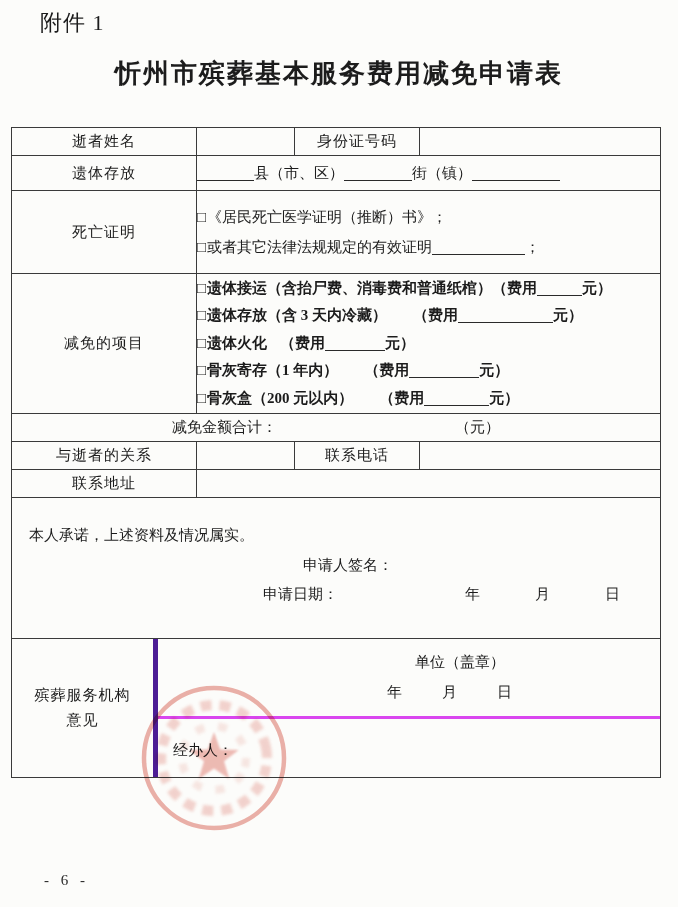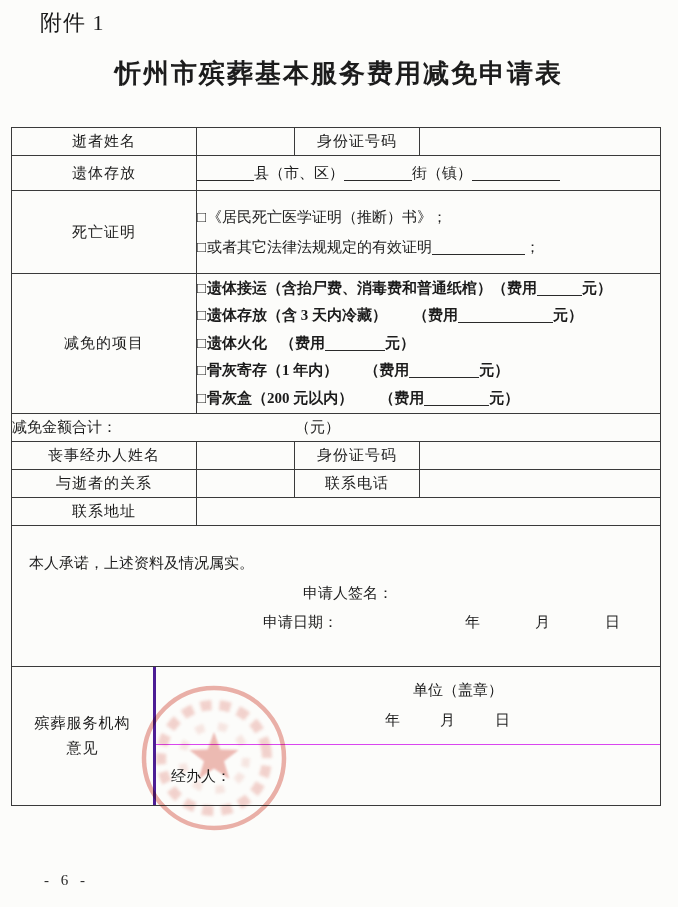--- a/index.html
+++ b/index.html
@@ -42,41 +42,41 @@
     border-bottom:1.5px solid #2a2a2a;
     vertical-align:-3px;
   }
   .w45{width:45px}.w57{width:57px}.w60{width:60px}.w65{width:65px}
   .w68{width:68px}.w70{width:70px}.w88{width:88px}.w93{width:93px}.w95{width:95px}
   .gap{display:inline-block;height:1px;}
   .g13{width:13px}.g26{width:26px}
   .lines2 .line{line-height:30px;white-space:nowrap;}
   .lines5 .line{line-height:27.5px;white-space:nowrap;font-weight:bold;}
   .cb{margin-right:1px;}
-  .summary-label{}
+  .summary-label{margin-left:160px;}
   .summary-unit{margin-left:178px;}
   .decl{position:relative;height:140px;}
   .decl span{position:absolute;white-space:nowrap;}
   .decl .promise{left:17px;top:28px;}
   .decl .sig{left:291px;top:58px;}
   .decl .date{left:251px;top:87px;}
   .decl .yy{left:453px;top:87px;}
   .decl .mm{left:523px;top:87px;}
   .decl .dd{left:593px;top:87px;}
   .agency{display:flex;height:138px;}
   .agency-label{
     width:141px;flex:0 0 141px;
-    border-right:3px solid #4c1d95;
+    border-right:5px solid #4c1d95;
     display:flex;flex-direction:column;justify-content:center;align-items:center;
     line-height:25px;letter-spacing:1px;
   }
   .agency-right{flex:1;display:flex;flex-direction:column;}
   .agency-top{
     height:77px;flex:0 0 77px;
-    border-bottom:1px solid #d946ef;
+    border-bottom:3px solid #d946ef;
     position:relative;
   }
   .agency-top .unit{position:absolute;left:257px;top:14px;}
   .agency-top .dateline{position:absolute;left:229px;top:44px;}
   .agency-top .dateline .sp{display:inline-block;width:40px;}
   .agency-bottom{flex:1;position:relative;}
   .agency-bottom .op{position:absolute;left:15px;top:22px;}
   .seal{
     position:absolute;left:138px;top:682px;width:152px;height:152px;
     pointer-events:none;mix-blend-mode:multiply;
@@ -150,26 +150,20 @@
         </div>
       </td>
     </tr>
 
     <tr class="h28">
       <td colspan="4">
         <span class="summary-label">减免金额合计：</span><span class="summary-unit">（元）</span>
       </td>
     </tr>
 
-    <tr class="h28">
-      <td class="lbl">丧事经办人姓名</td>
-      <td></td>
-      <td class="lbl">身份证号码</td>
-      <td></td>
-    </tr>
 
     <tr class="h28">
       <td class="lbl">与逝者的关系</td>
       <td></td>
       <td class="lbl">联系电话</td>
       <td></td>
     </tr>
 
     <tr class="h28">
       <td class="lbl">联系地址</td>

